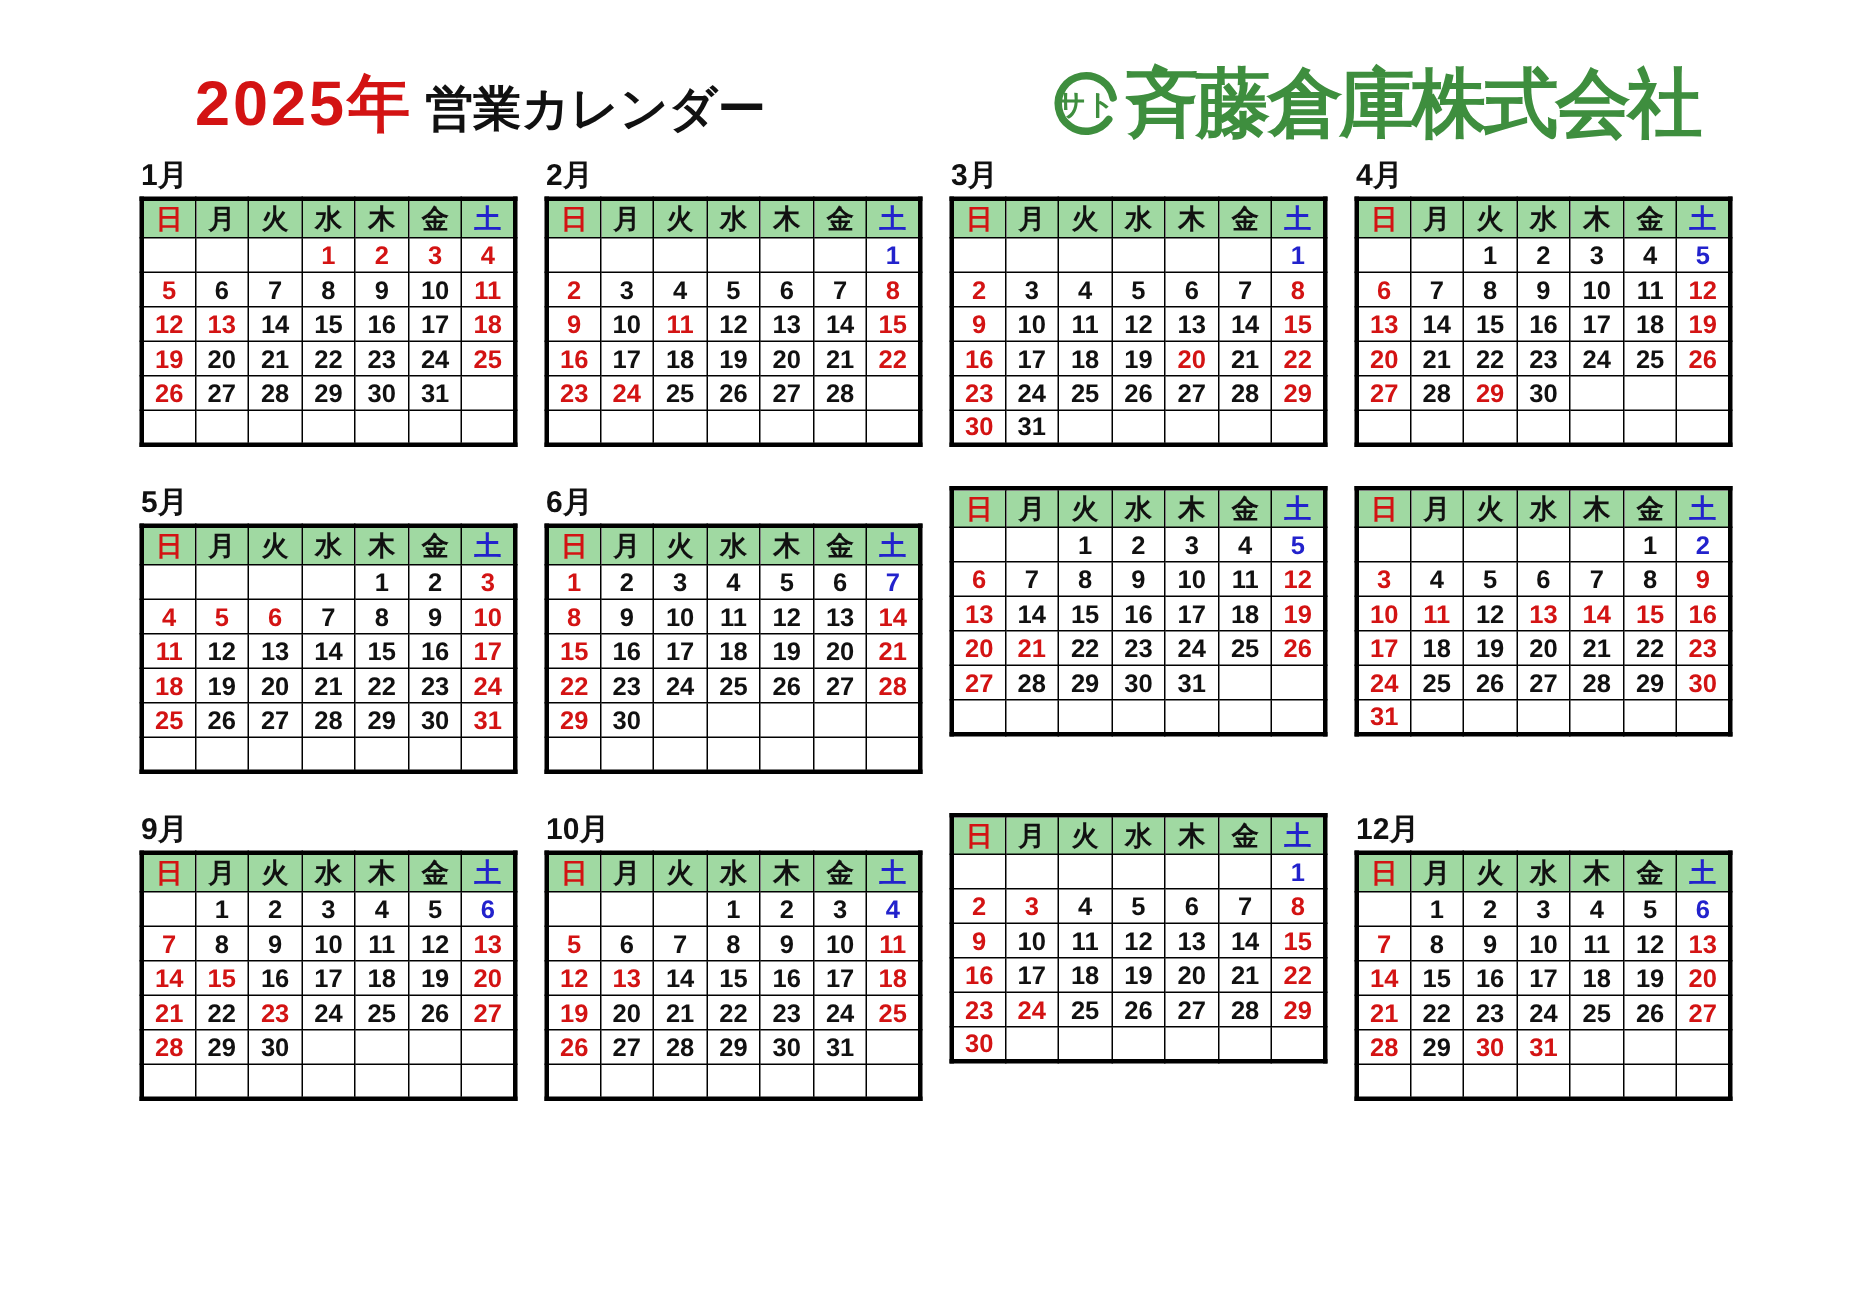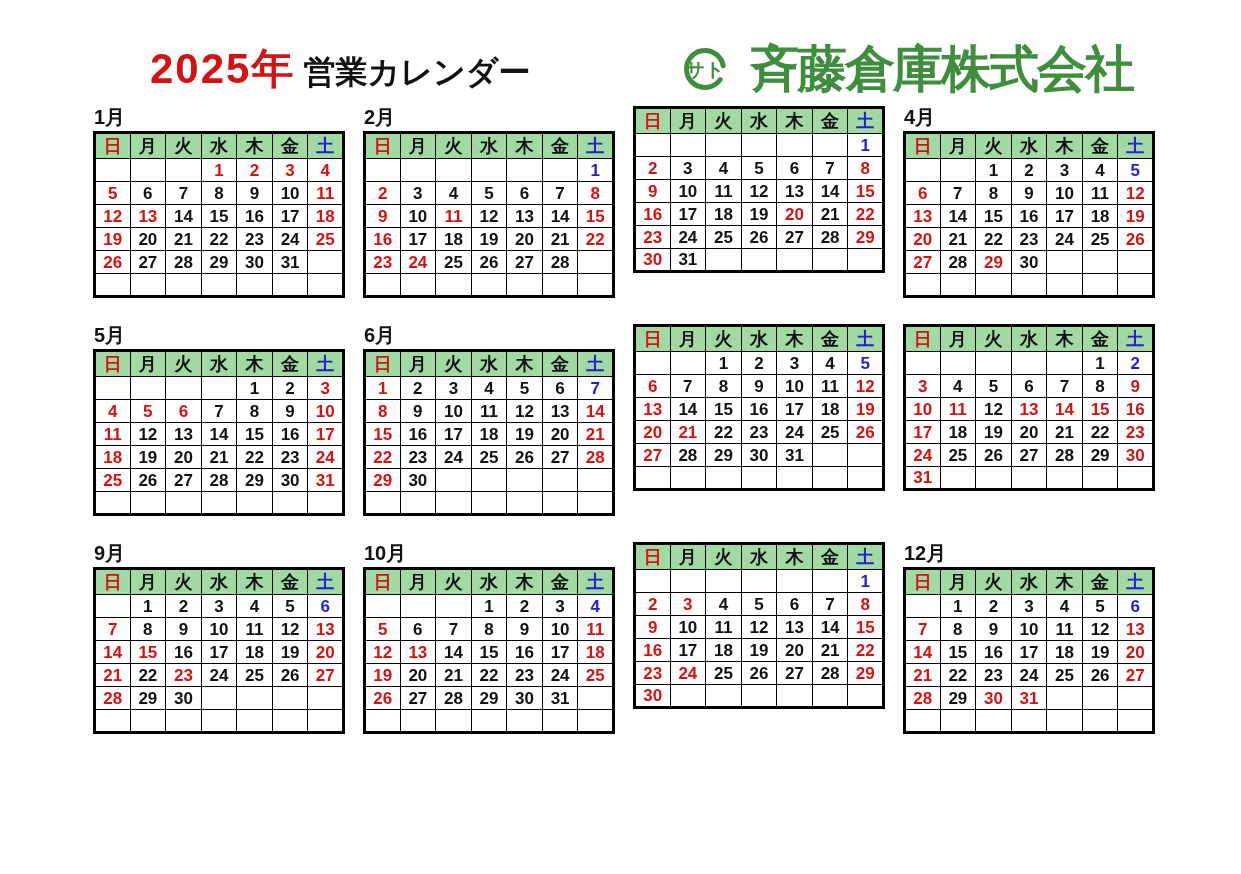--- a/index.html
+++ b/index.html
@@ -16,38 +16,38 @@
     background: #ffffff;
     font-family: "Liberation Sans", sans-serif;
     overflow: hidden;
   }
   .header {
     display: flex;
     align-items: center;
     padding: 38px 108px 0 130px;
     height: 100px;
   }
-  .title { white-space: nowrap; margin-left: 20px; }
+  .title { white-space: nowrap; }
   .title .year {
     color: var(--red);
     font-size: 42px;
     font-weight: bold;
     letter-spacing: 2px;
   }
   .title .label {
     color: var(--ink);
     font-size: 32px;
     font-weight: bold;
     margin-left: 8px;
   }
   .company {
     margin-left: auto;
     display: flex;
     align-items: center;
-    gap: 21px;
+    gap: 2px;
     color: var(--green);
   }
   .logo-mark { width: 46px; height: 46px; display: block; }
   .company-name {
     font-size: 50px;
     font-weight: bold;
     letter-spacing: -2px;
     white-space: nowrap;
   }
   .months {
@@ -254,20 +254,21 @@
             <td></td>
             <td></td>
             <td></td>
             <td></td>
             <td></td>
           </tr>
         </tbody>
       </table>
     </section>
     <section class="month">
+      <h2 class="month-label">3月</h2>
       <table class="cal">
         <thead>
           <tr>
             <th class="sun">日</th>
             <th>月</th>
             <th>火</th>
             <th>水</th>
             <th>木</th>
             <th>金</th>
             <th class="sat">土</th>

